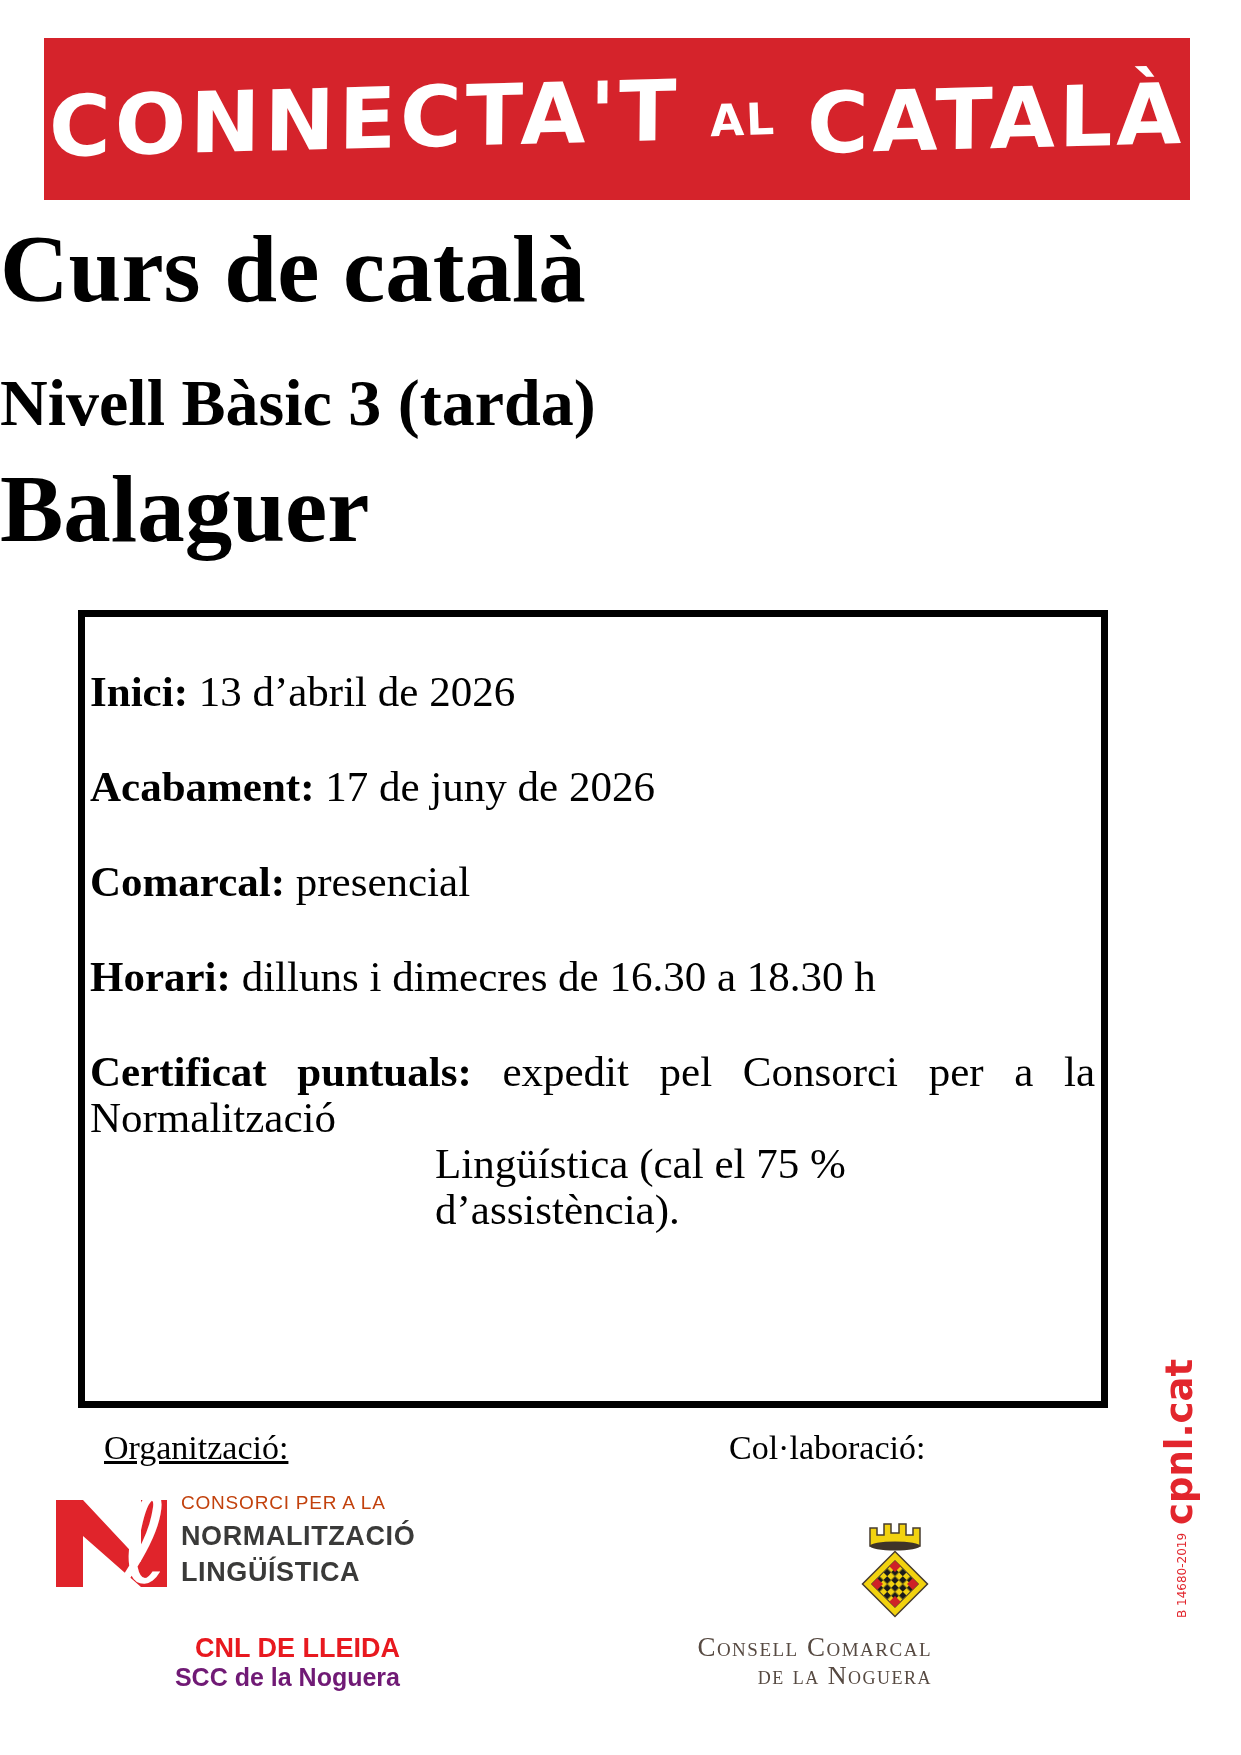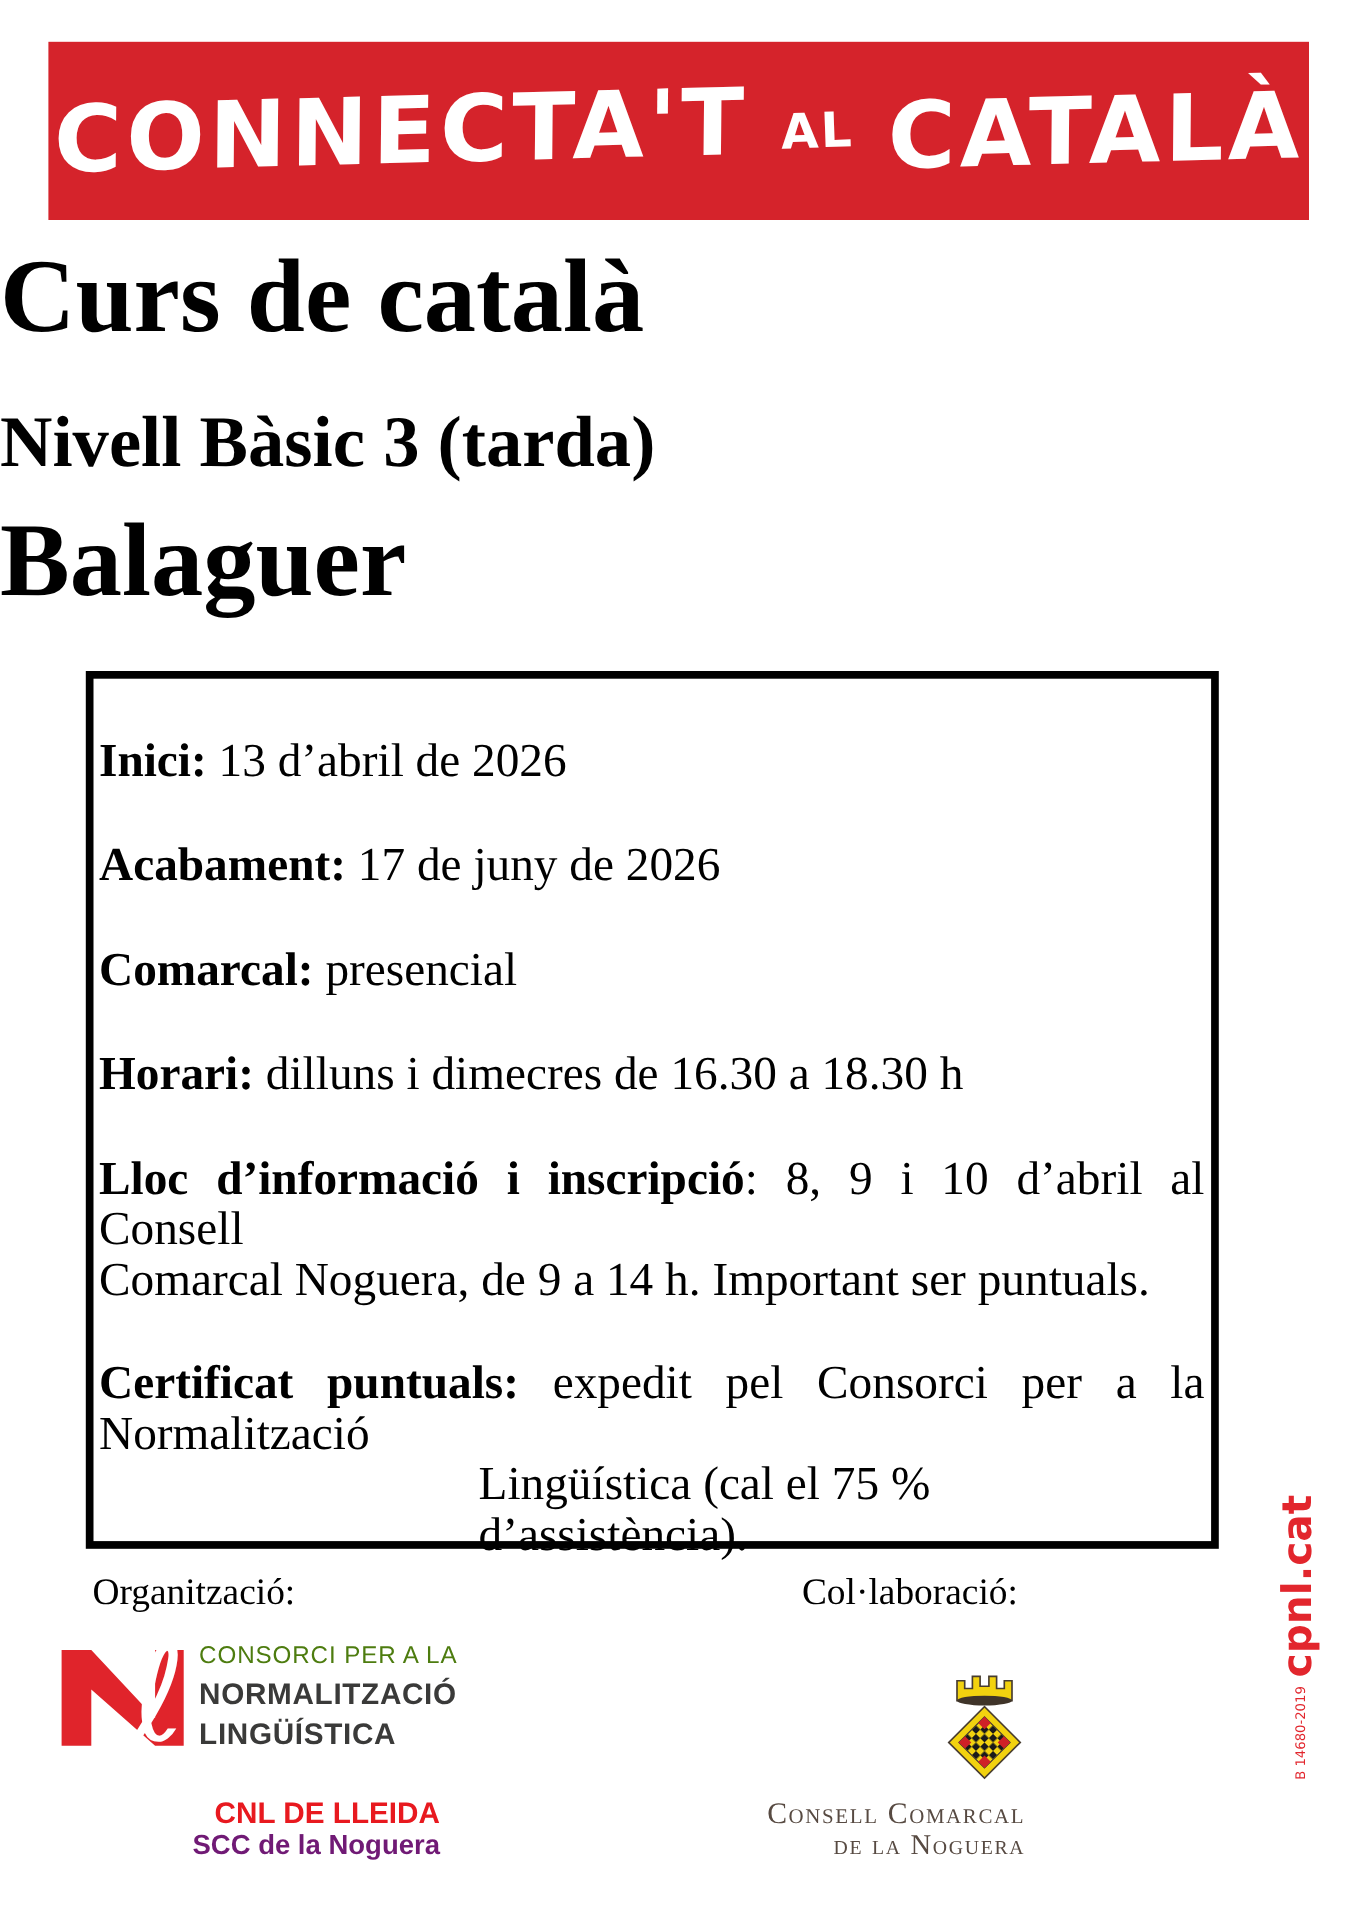--- a/index.html
+++ b/index.html
@@ -81,37 +81,37 @@
   }
   .cert-line2 { padding-left: 345px; }
 
   
   .org-label, .col-label {
     position: absolute;
     top: 1429px;
     font-size: 34px;
     line-height: 1.1;
   }
-  .org-label { left: 84px; }
+  .org-label { left: 104px; text-decoration: underline; }
   .col-label { left: 729px; }
 
   
   .cpnl-logo {
     position: absolute;
     left: 56px; top: 1486px;
     display: flex;
     align-items: flex-start;
   }
   .cpnl-n-wrap { position: relative; width: 112px; height: 102px; }
   .cpnl-n-wrap svg { overflow: visible; }
   .cpnl-text { margin-left: 13px; padding-top: 6px; font-family: "Liberation Sans", sans-serif; }
   .cpnl-text .l1 {
-    font-size: 22px;
+    font-size: 19px;
     letter-spacing: 0.8px;
-    color: #4d7c0f;
+    color: #c2410c;
     margin-bottom: 7px;
     white-space: nowrap;
   }
   .cpnl-text .l2, .cpnl-text .l3 {
     font-size: 27px;
     font-weight: bold;
     color: #3a3a39;
     letter-spacing: 0.6px;
     margin-bottom: 5px;
     white-space: nowrap;
@@ -197,26 +197,20 @@
 
     <div class="entry">
       <b>Comarcal:</b><span> presencial</span>
     </div>
 
     <div class="entry">
       <b>Horari:</b><span> dilluns i dimecres de 16.30 a 18.30 h</span>
     </div>
 
 
-    <div class="para">
-      <div class="jline">
-        <b>Lloc d’informació i inscripció</b><span>: 8, 9 i 10 d’abril al Consell</span>
-      </div>
-      <div class="nline">Comarcal Noguera, de 9 a 14 h. Important ser puntuals.</div>
-    </div>
 
     <div class="para">
       <div class="jline">
         <b>Certificat puntuals:</b><span> expedit pel Consorci per a la Normalització</span>
       </div>
       <div class="nline cert-line2">Lingüística (cal el 75 % d’assistència).</div>
     </div>
 
   </div>
 

